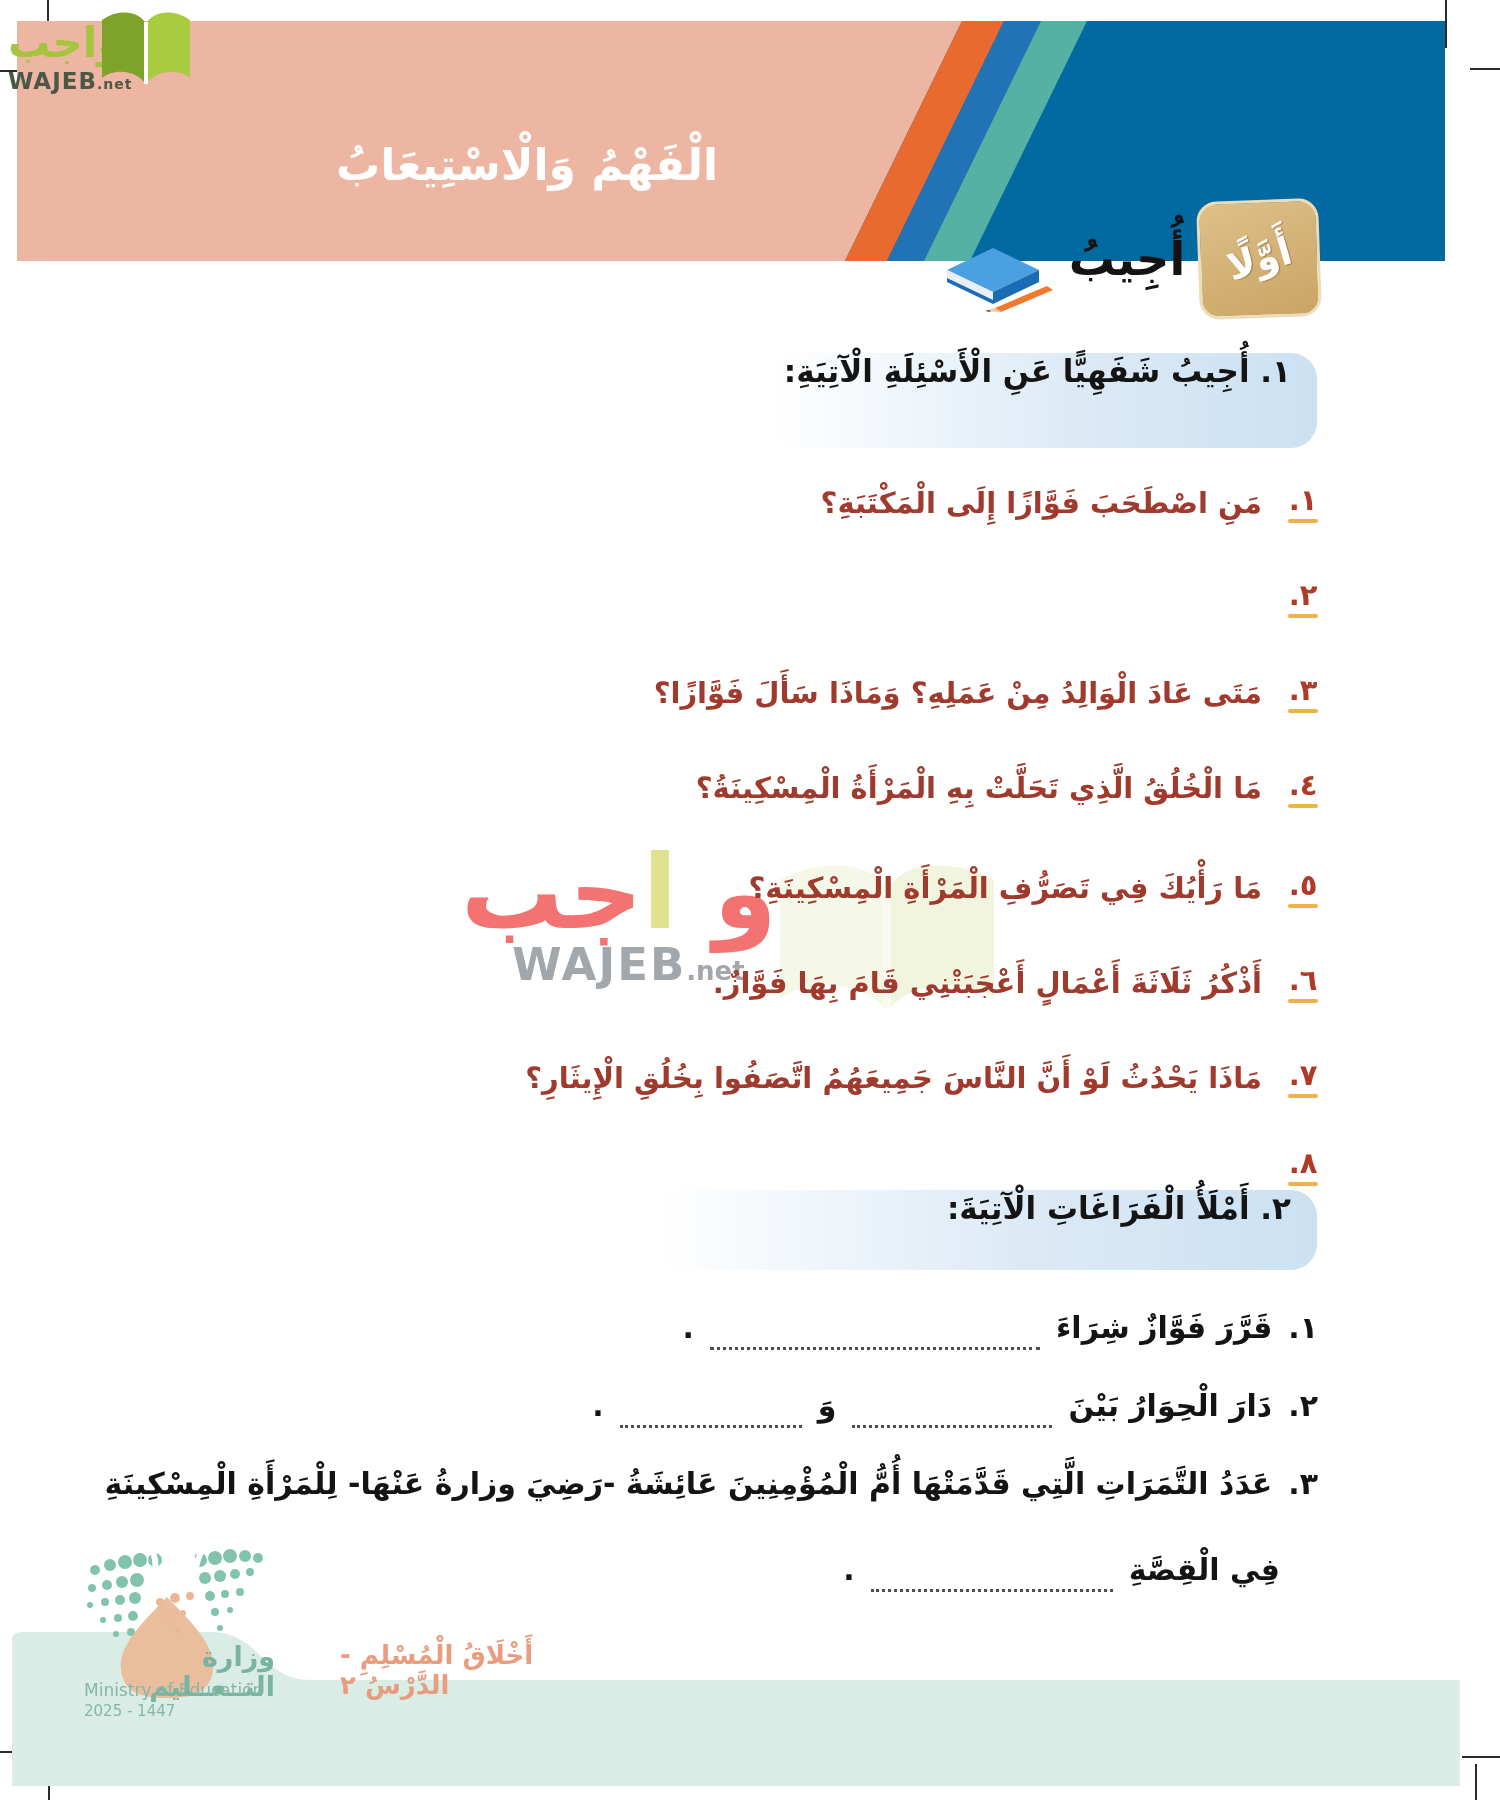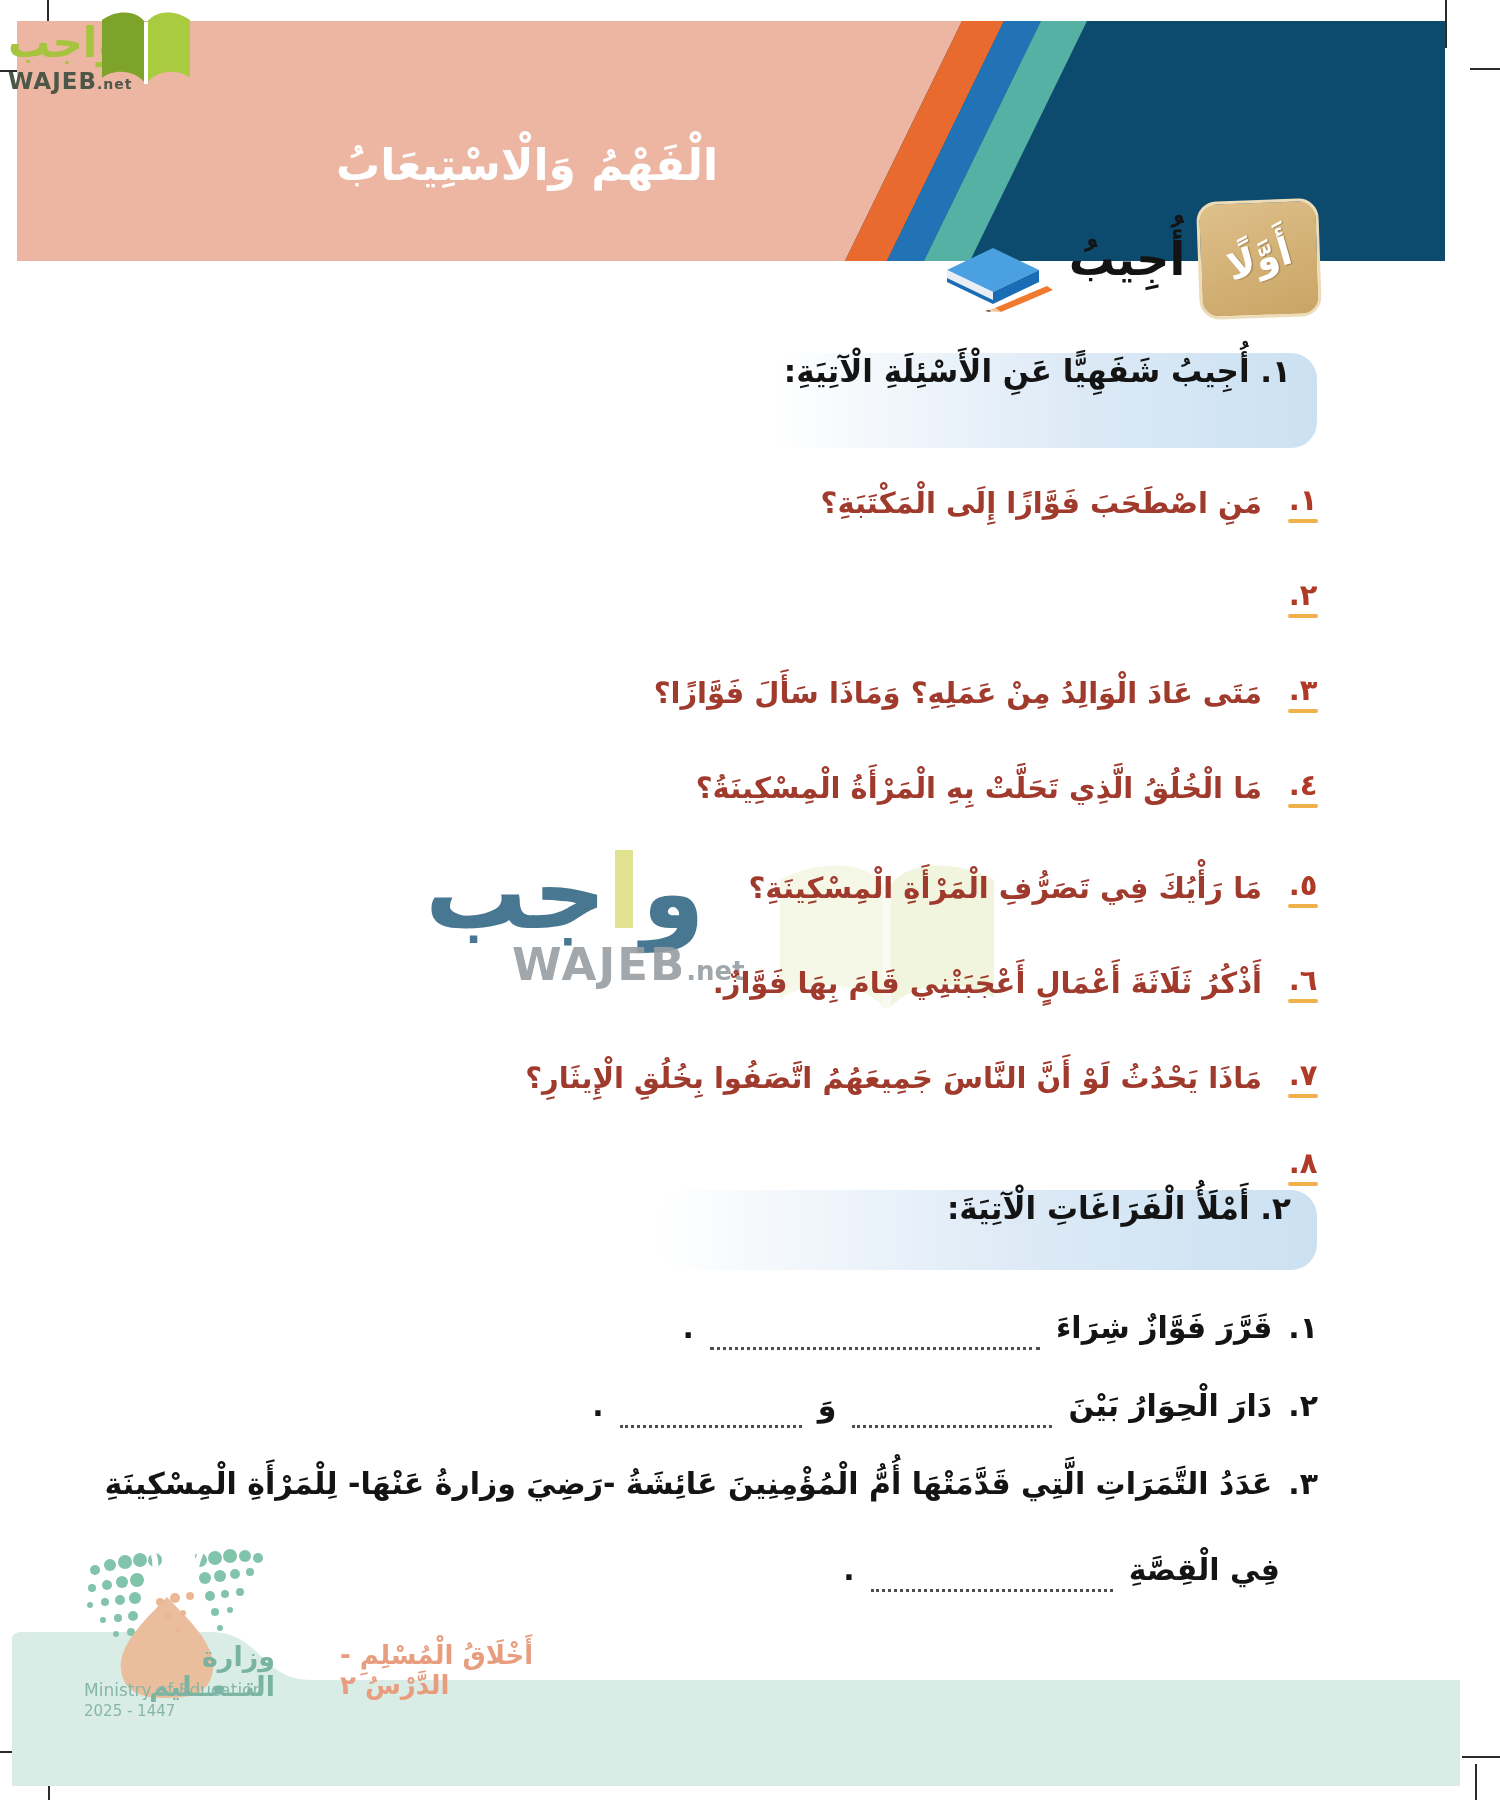--- a/index.html
+++ b/index.html
@@ -3,21 +3,21 @@
 <meta charset="utf-8">
 <style>
   html,body{margin:0;padding:0;background:#ffffff;}
   .page{position:relative;width:1500px;height:1800px;background:#fff;overflow:hidden;
         font-family:"DejaVu Sans","Liberation Sans",sans-serif;}
 
   
   .mark{position:absolute;background:#2b2b2b;}
 
   
-  .hdr{position:absolute;left:17px;top:21px;width:1428px;height:240px;background:#0c4a6e;overflow:hidden;}
+  .hdr{position:absolute;left:17px;top:21px;width:1428px;height:240px;background:#0369a1;overflow:hidden;}
   .stripe{position:absolute;top:0;height:100%;transform:skewX(-26deg);transform-origin:0 0;}
   .st-salmon{left:-140px;width:1085px;background:#edb6a3;}
   .st-orange{left:945px;width:42px;background:#e96a2e;}
   .st-blue{left:987px;width:37px;background:#2173b6;}
   .st-teal{left:1024px;width:46px;background:#54b1a4;}
   .hdr-title{position:absolute;left:315px;top:118px;width:390px;text-align:center;
              color:#ffffff;font-size:44px;font-weight:bold;direction:rtl;}
 
   
   .wajeb-corner{position:absolute;left:6px;top:14px;width:200px;height:90px;}
@@ -53,21 +53,21 @@
   
   .frow{position:absolute;direction:rtl;display:flex;align-items:flex-end;gap:16px;font-size:30px;
         font-weight:bold;color:#141414;white-space:nowrap;z-index:2;line-height:1.5;}
   .blank{display:inline-block;border-bottom:3px dotted #4e4e4e;height:26px;}
   .b330{width:330px;} .b200{width:200px;} .b182{width:182px;} .b242{width:242px;}
   .dot-end{font-size:30px;}
 
   
   .wm{position:absolute;z-index:1;}
   .wm-ar{left:425px;top:842px;font-size:102px;font-weight:bold;direction:rtl;line-height:1;opacity:.75;}
-  .wm-ar .g{color:#0c4a6e;} .wm-ar .y{color:#d6d96a;}
+  .wm-ar .g{color:#ef4444;margin-left:36px;} .wm-ar .y{color:#d6d96a;}
   .wm-en{left:512px;top:938px;font-size:45px;font-weight:bold;color:#989ea3;letter-spacing:2px;opacity:.9;}
   .wm-en .tld{font-size:26px;letter-spacing:0;}
   .wm-book{left:762px;top:850px;opacity:.45;}
 
   
   .footer-svg{position:absolute;left:0;top:0;z-index:0;}
   .page-num{position:absolute;left:130px;top:1538px;width:76px;text-align:right;color:#fff;
             font-size:34px;font-weight:bold;z-index:3;direction:rtl;}
   .moe-ar{position:absolute;left:85px;top:1642px;width:190px;text-align:right;font-size:27px;font-weight:bold;
           color:#79b3a2;direction:rtl;z-index:3;line-height:1.1;}

